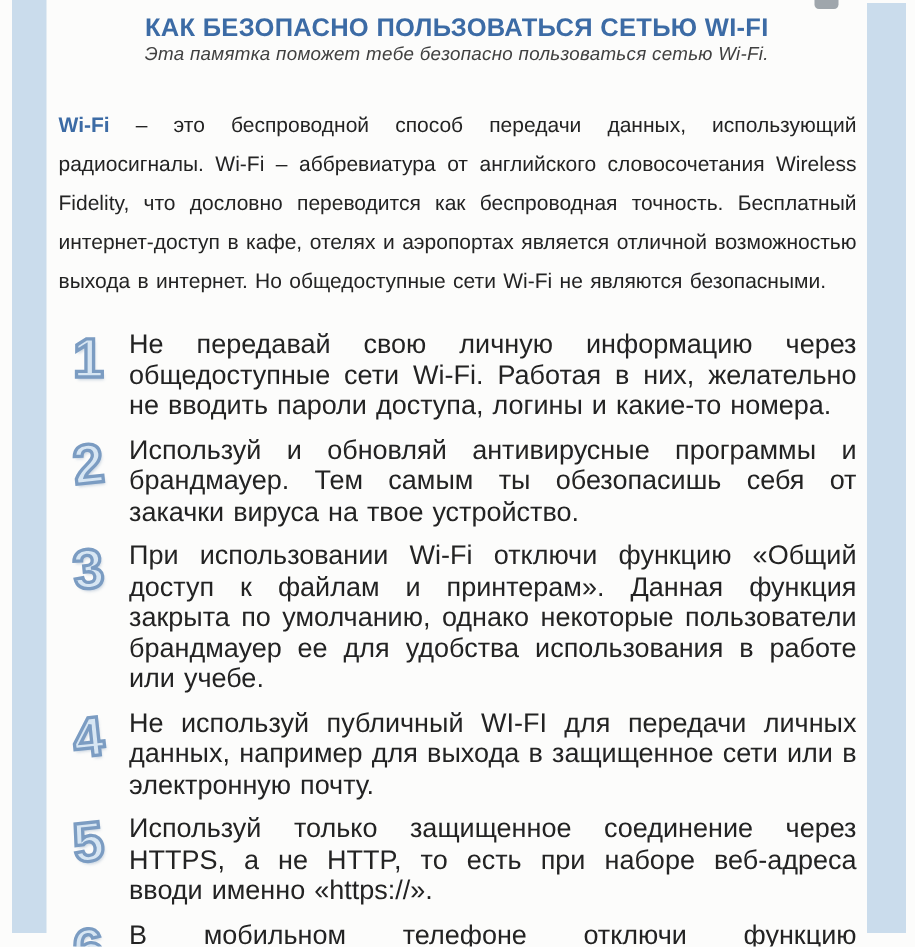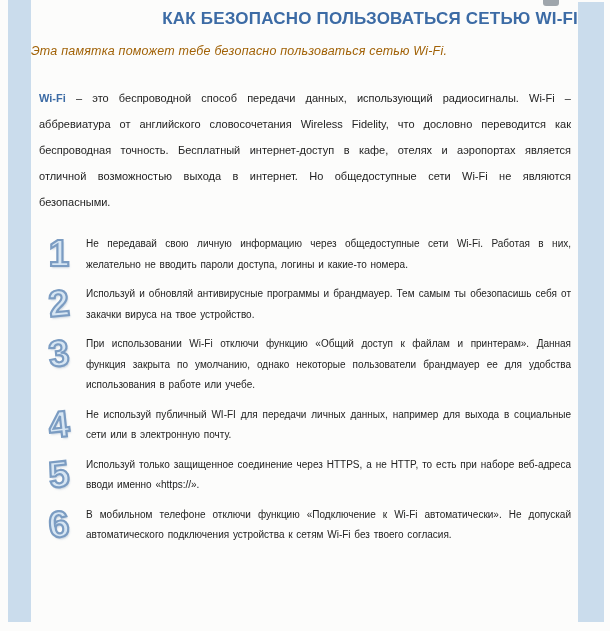--- a/index.html
+++ b/index.html
@@ -9,51 +9,51 @@
     font-family:"Liberation Sans",sans-serif;
     -webkit-font-smoothing:antialiased;
   }
   .band{position:absolute;top:0;height:622px;background:#cadcec;}
   .band.left{left:8px;width:23px;}
   .band.right{left:578px;width:26px;top:2px;height:620px;}
   .artifact{position:absolute;left:543px;top:0;width:16px;height:6px;
     background:#8e979d;border-radius:0 0 3px 3px;opacity:.85;}
   .content{position:absolute;left:31px;top:0;width:547px;color:#1e1e1e;}
   .title{
-    margin-top:9px;text-align:right;
+    margin-top:9px;text-align:center;
     color:#3c6ba5;font-size:17px;font-weight:bold;letter-spacing:.2px;
   }
   .subtitle{
-    margin-top:15px;text-align:left;font-style:italic;
-    font-size:12.5px;color:#a16207;letter-spacing:.2px;
+    margin-top:0;text-align:center;font-style:italic;
+    font-size:12.5px;color:#404040;letter-spacing:.2px;
   }
   .intro{
     margin:27px 7px 0 8px;text-align:justify;
-    font-size:11px;line-height:26px;color:#232323;word-spacing:1px;
+    font-size:14px;line-height:26px;color:#232323;word-spacing:1px;
   }
   .intro .lead{color:#3c6ba5;font-weight:bold;}
   .tips-heading{
     margin-top:46px;text-align:center;
     color:#3c6ba5;font-size:14.5px;font-weight:bold;letter-spacing:.2px;
   }
   .tips{margin-top:19px;}
   .tip{display:flex;margin:9px 7px 0 8px;align-items:flex-start;}
   .tip .num{
     flex:0 0 40px;width:40px;text-align:center;
     font-size:37px;font-weight:800;line-height:40px;
     color:#d7e6f3;
     -webkit-text-stroke:2.2px #7b9cc2;
     text-shadow:1px 2px 2px rgba(110,140,175,.35);
     transform:rotate(-6deg);
     user-select:none;
   }
   .tip:first-child .num{transform:none;}
   .tip .txt{
     flex:1;margin-left:7px;text-align:justify;
-    font-size:10px;line-height:20.5px;color:#232323;word-spacing:1px;
+    font-size:18px;line-height:20.5px;color:#232323;word-spacing:1px;
   }
 </style>
 </head>
 <body>
 
 <div class="band left"></div>
 <div class="band right"></div>
 <div class="artifact"></div>
 
 <div class="content">
@@ -74,21 +74,21 @@
     <div class="txt">Используй и обновляй антивирусные программы и брандмауер. Тем самым ты обезопасишь себя от закачки вируса на твое устройство.</div>
   </div>
 
   <div class="tip">
     <div class="num">3</div>
     <div class="txt">При использовании Wi-Fi отключи функцию «Общий доступ к файлам и принтерам». Данная функция закрыта по умолчанию, однако некоторые пользователи брандмауер ее для удобства использования в работе или учебе.</div>
   </div>
 
   <div class="tip">
     <div class="num">4</div>
-    <div class="txt">Не используй публичный WI-FI для передачи личных данных, например для выхода в социальные сети или в электронную почту.</div>
+    <div class="txt">Не используй публичный WI-FI для передачи личных данных, например для выхода в защищенное сети или в электронную почту.</div>
   </div>
 
   <div class="tip">
     <div class="num">5</div>
     <div class="txt">Используй только защищенное соединение через HTTPS, а не HTTP, то есть при наборе веб-адреса вводи именно «https://».</div>
   </div>
 
   <div class="tip">
     <div class="num">6</div>
     <div class="txt">В мобильном телефоне отключи функцию «Подключение к Wi-Fi автоматически». Не допускай автоматического подключения устройства к сетям Wi-Fi без твоего согласия.</div>

